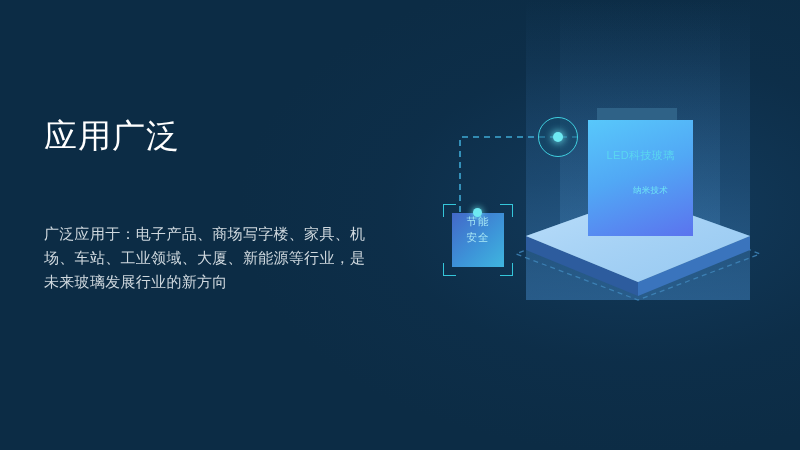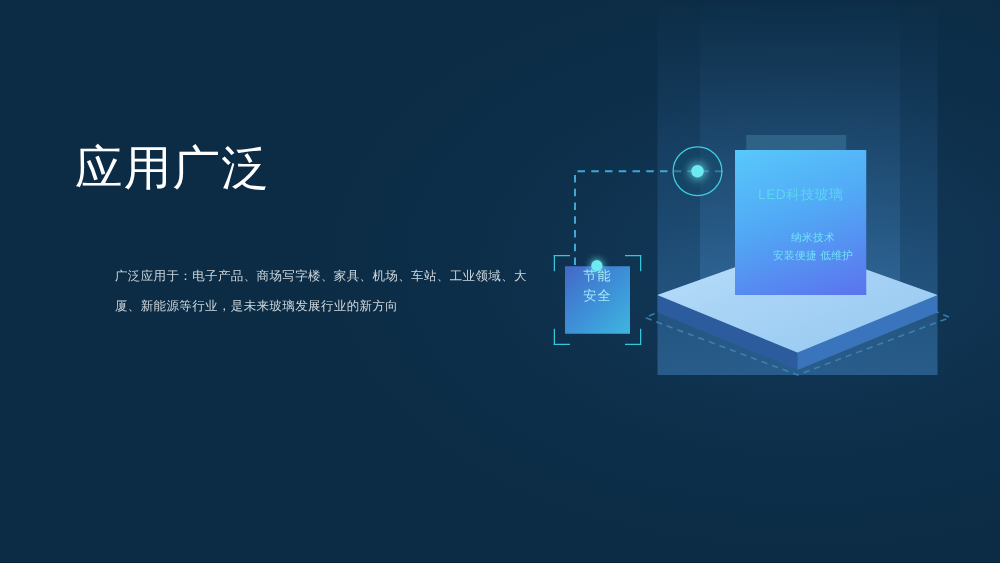--- a/index.html
+++ b/index.html
@@ -58,39 +58,37 @@
                 rgba(80,150,215,0.10) 45%,
                 rgba(90,165,230,0.22) 100%);
   }
 
   
   .headline {
     position: absolute;
     left: 44px;
     top: 116px;
     color: #ffffff;
-    font-size: 38px;
+    font-size: 33px;
     line-height: 39px;
     letter-spacing: 1px;
     font-weight: 400;
     white-space: nowrap;
-    margin-left: 16px;
   }
   .headline .line2 { display: block; }
 
   .bodycopy {
     position: absolute;
     left: 44px;
-    top: 210px;
+    top: 222px;
     width: 330px;
     color: #cfd8de;
-    font-size: 10px;
+    font-size: 15px;
     line-height: 24px;
     letter-spacing: 0.3px;
-    margin-left: 48px;
   }
 
   
   .connector {
     position: absolute;
     left: 440px;
     top: 100px;
     width: 140px;
     height: 140px;
   }
@@ -252,21 +250,20 @@
         <stop offset="100%" stop-color="#7fb6e8" stop-opacity="0.35"></stop>
       </linearGradient>
     </defs>
   </svg>
 
   <div class="panel-back"></div>
   <div class="panel">
     <div class="panel-title">LED科技玻璃</div>
     <div class="panel-feats">
       <div>纳米技术</div>
-      <div>安装便捷 低维护</div>
     </div>
   </div>
 
   <div class="tag-wrap">
     <div class="brk tl"></div>
     <div class="brk tr"></div>
     <div class="brk bl"></div>
     <div class="brk br"></div>
     <div class="tag-box">
       <span>节能</span>

